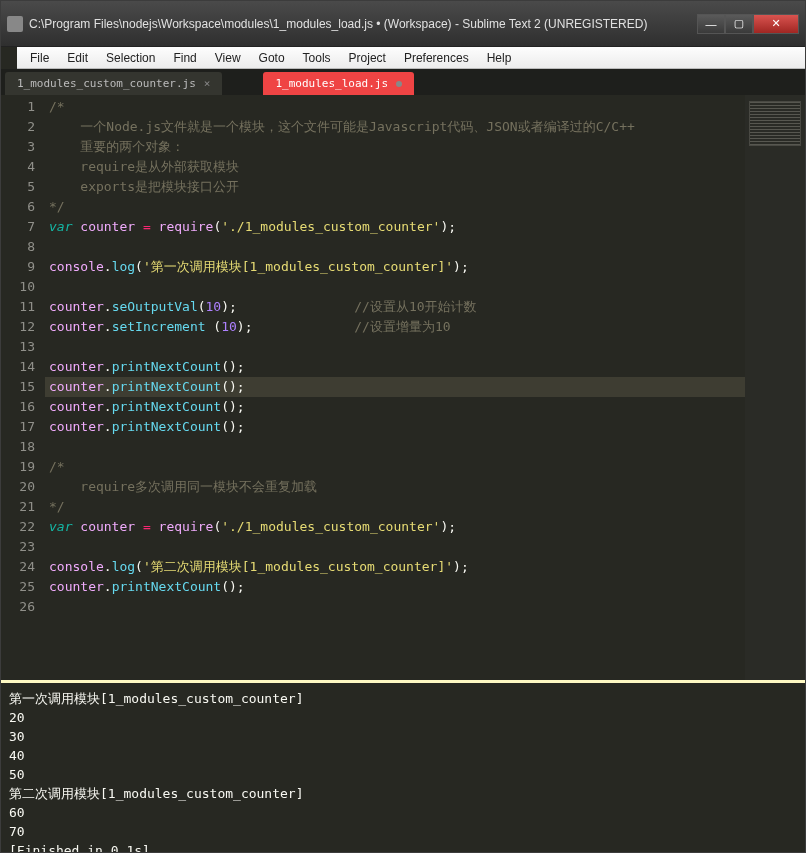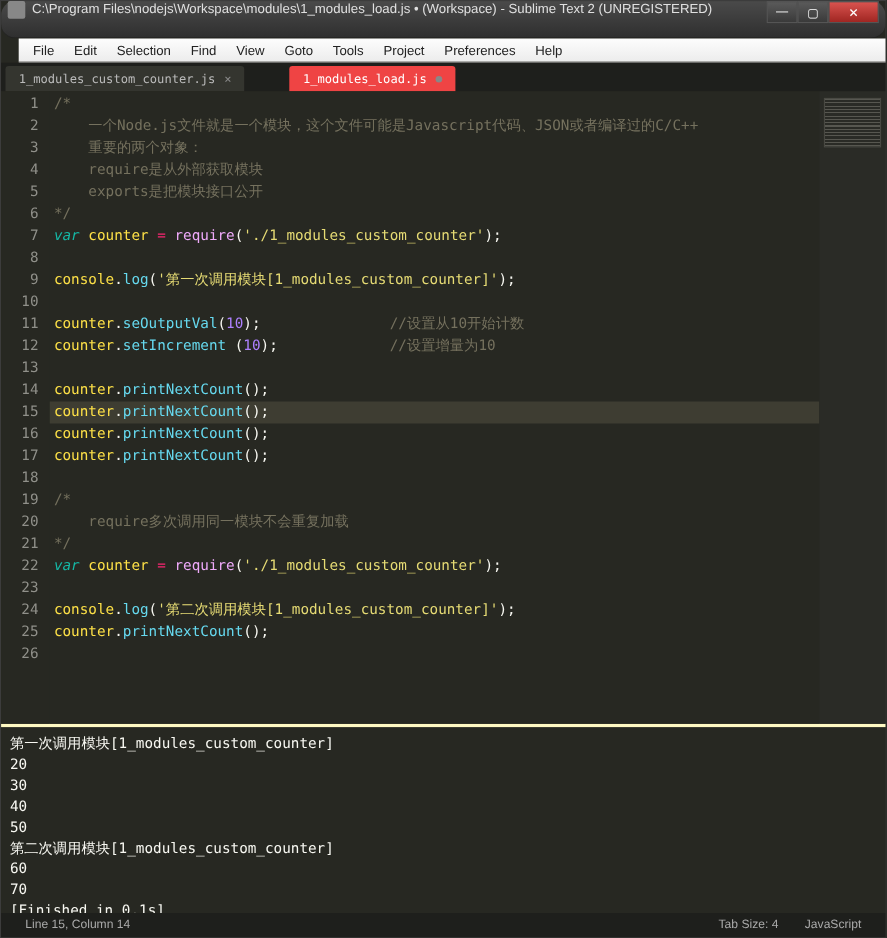--- a/index.html
+++ b/index.html
@@ -1,20 +1,20 @@
 <!DOCTYPE html>
 <html><head>
 <meta charset="utf-8">
 <style>
 * { margin: 0; padding: 0; box-sizing: border-box; }
 body { font-family: Consolas, Monaco, monospace; font-size: 13px; background: #272822; width: 806px; height: 853px; overflow: hidden; }
 .window { width: 100%; height: 100%; display: flex; flex-direction: column; border: 1px solid #3c3c3c; }
 
 
-.titlebar { height: 34px; background: linear-gradient(to bottom, #4a4a4a, #2f2f2f); display: flex; padding: 0 6px; color: #e0e0e0; font-family: "Segoe UI", Tahoma, sans-serif; font-size: 12px; border-bottom: 1px solid #222; border-radius: 13px; }
+.titlebar { height: 46px; background: linear-gradient(to bottom, #4a4a4a, #2f2f2f); display: flex; align-items: center; padding: 0 6px; color: #e0e0e0; font-family: "Segoe UI", Tahoma, sans-serif; font-size: 12px; border-bottom: 1px solid #222; }
 .titlebar-icon { width: 16px; height: 16px; background: #888; margin-right: 6px; border-radius: 2px; }
 .titlebar-text { flex: 1; white-space: nowrap; overflow: hidden; text-overflow: ellipsis; }
 .win-controls { display: flex; gap: 0; }
 .win-btn { width: 28px; height: 20px; display: flex; align-items: center; justify-content: center; font-family: Arial; font-size: 11px; color: #fff; border: 1px solid #555; cursor: pointer; }
 .win-min { background: linear-gradient(#5a5a5a, #3a3a3a); }
 .win-max { background: linear-gradient(#5a5a5a, #3a3a3a); }
 .win-close { background: linear-gradient(#d9534f, #a02622); width: 46px; }
 
 
 .menubar { height: 22px; background: linear-gradient(#fdfdfd, #ececec); display: flex; align-items: center; padding: 0 4px; font-family: "Segoe UI", Tahoma, sans-serif; font-size: 12px; color: #222; border-bottom: 1px solid #bbb; margin-left: 16px; }
@@ -37,21 +37,21 @@
 .minimap { width: 60px; background: #2a2b26; position: relative; }
 .mini-content { position: absolute; top: 6px; left: 4px; right: 4px; height: 45px; background: repeating-linear-gradient(to bottom, #9a9a90 0, #9a9a90 1px, transparent 1px, transparent 3px); opacity: 0.4; border: 1px solid #787870; }
 
 
 .c-comment { color: #75715e; }
 .c-keyword { color: #14b8a6; font-style: italic; }
 .c-storage { color: #f92672; }
 .c-func { color: #f0abfc; }
 .c-string { color: #e6db74; }
 .c-number { color: #ae81ff; }
-.c-ident { color: #fde047; }
+.c-ident { color: #f0abfc; }
 .c-call { color: #66d9ef; }
 
 
 .console { height: 172px; background: #272822; color: #f8f8f2; font-size: 13px; line-height: 19px; padding: 6px 8px; border-top: 3px solid #fef9c3; white-space: pre; overflow: hidden; }
 
 
 .statusbar { height: 22px; background: #1e1f1c; color: #aaa; display: flex; align-items: center; padding: 0 10px; font-size: 11px; font-family: "Segoe UI", Tahoma, sans-serif; }
 .statusbar .spacer { flex: 1; }
 .statusbar .cell { padding: 0 12px; cursor: pointer; }
 </style>
@@ -132,20 +132,14 @@
   <div class="console" id="console">第一次调用模块[1_modules_custom_counter]
 20
 30
 40
 50
 第二次调用模块[1_modules_custom_counter]
 60
 70
 [Finished in 0.1s]</div>
 
-  <div class="statusbar">
-    <div class="cell">Line 15, Column 14</div>
-    <div class="spacer"></div>
-    <div class="cell">Tab Size: 4</div>
-    <div class="cell">JavaScript</div>
-  </div>
 
 </div>
 
 </body></html>

